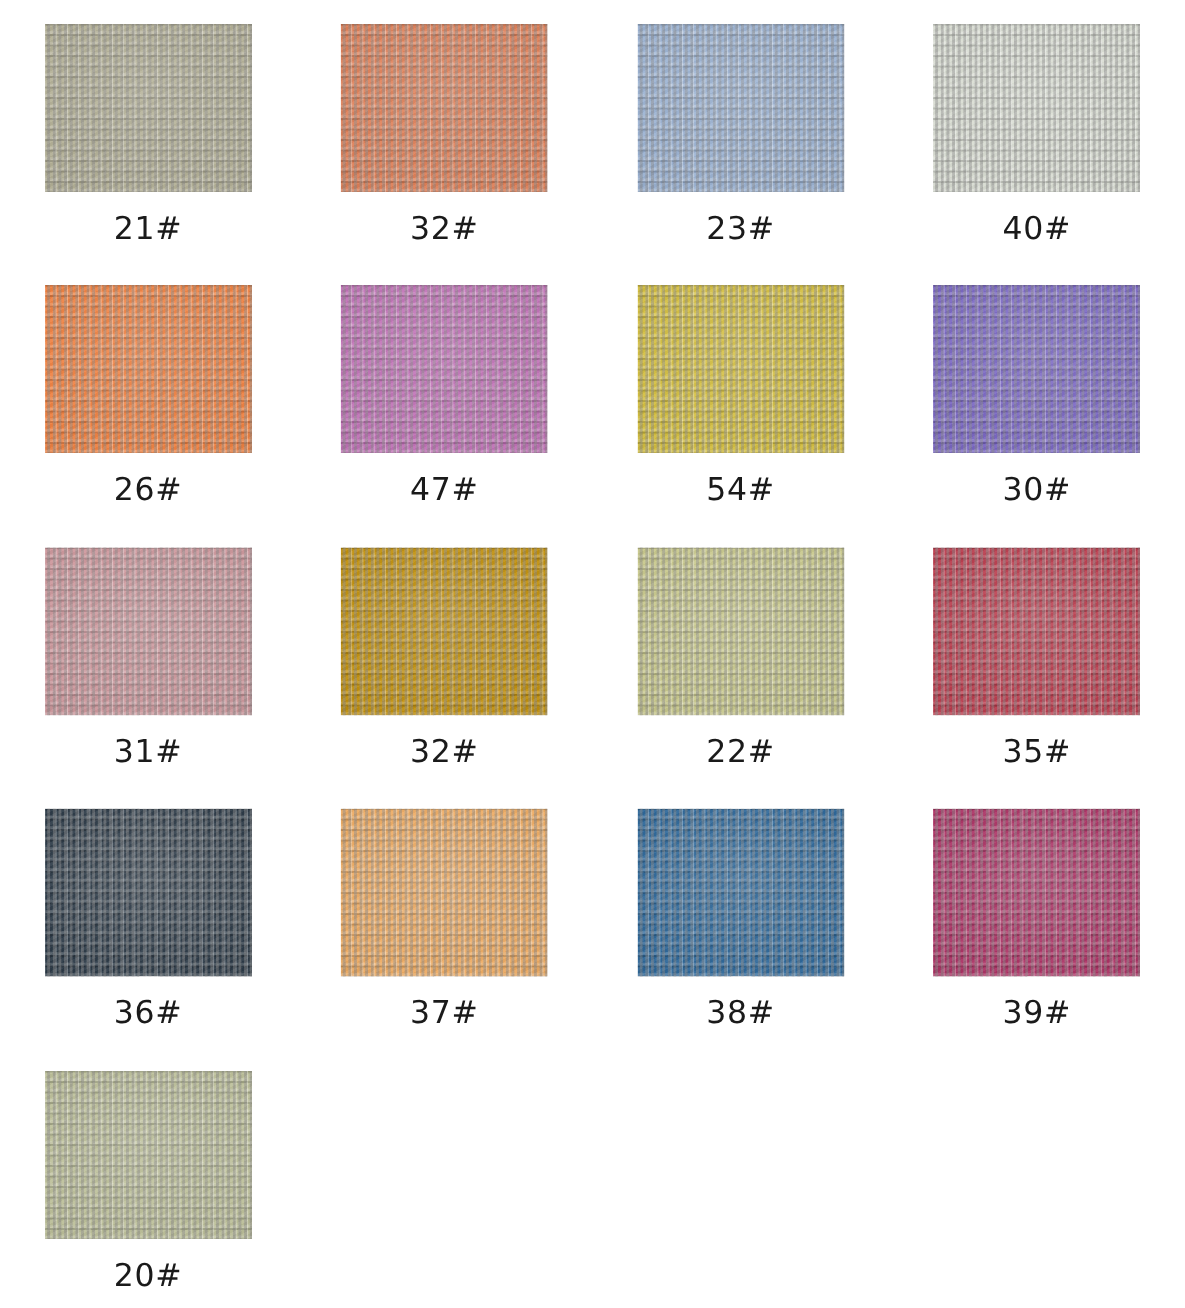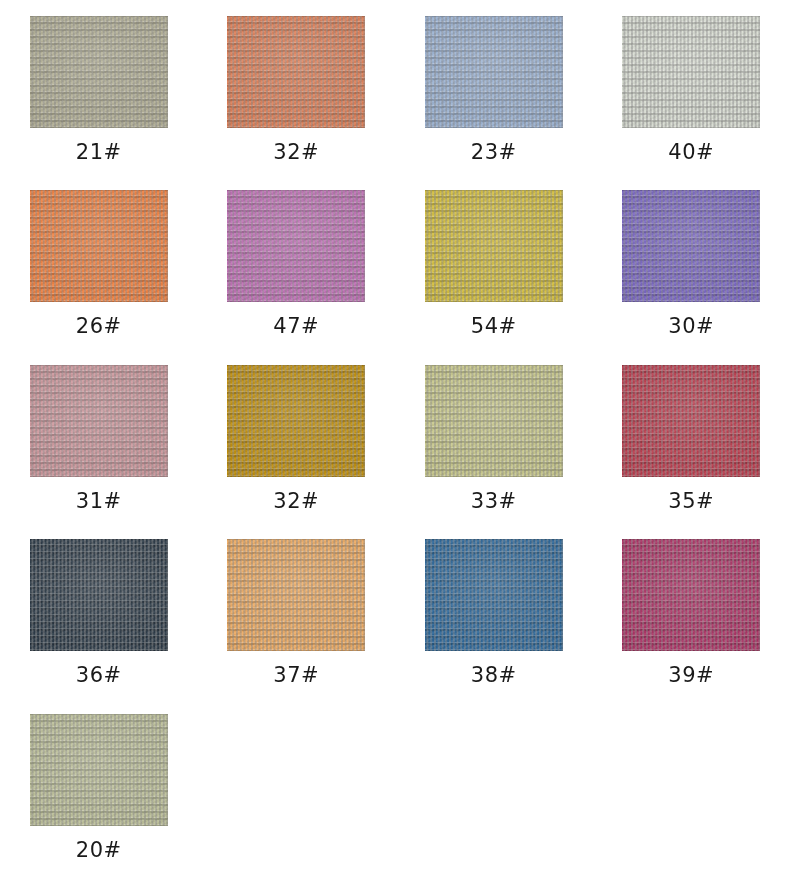--- a/index.html
+++ b/index.html
@@ -293,21 +293,21 @@
     <div class="swatch-cell">
       <div class="chip-wrap">
         <div class="chip" style="--c: #c8c88c;">
           <div class="chip-base"></div>
           <div class="chip-weave"></div>
           <div class="chip-weave2"></div>
           <div class="chip-sheen"></div>
           <div class="chip-shade"></div>
         </div>
       </div>
-      <div class="chip-label">33#</div>
+      <div class="chip-label">22#</div>
     </div>
     <div class="swatch-cell">
       <div class="chip-wrap">
         <div class="chip" style="--c: #b93b4c;">
           <div class="chip-base"></div>
           <div class="chip-weave"></div>
           <div class="chip-weave2"></div>
           <div class="chip-sheen"></div>
           <div class="chip-shade"></div>
         </div>

